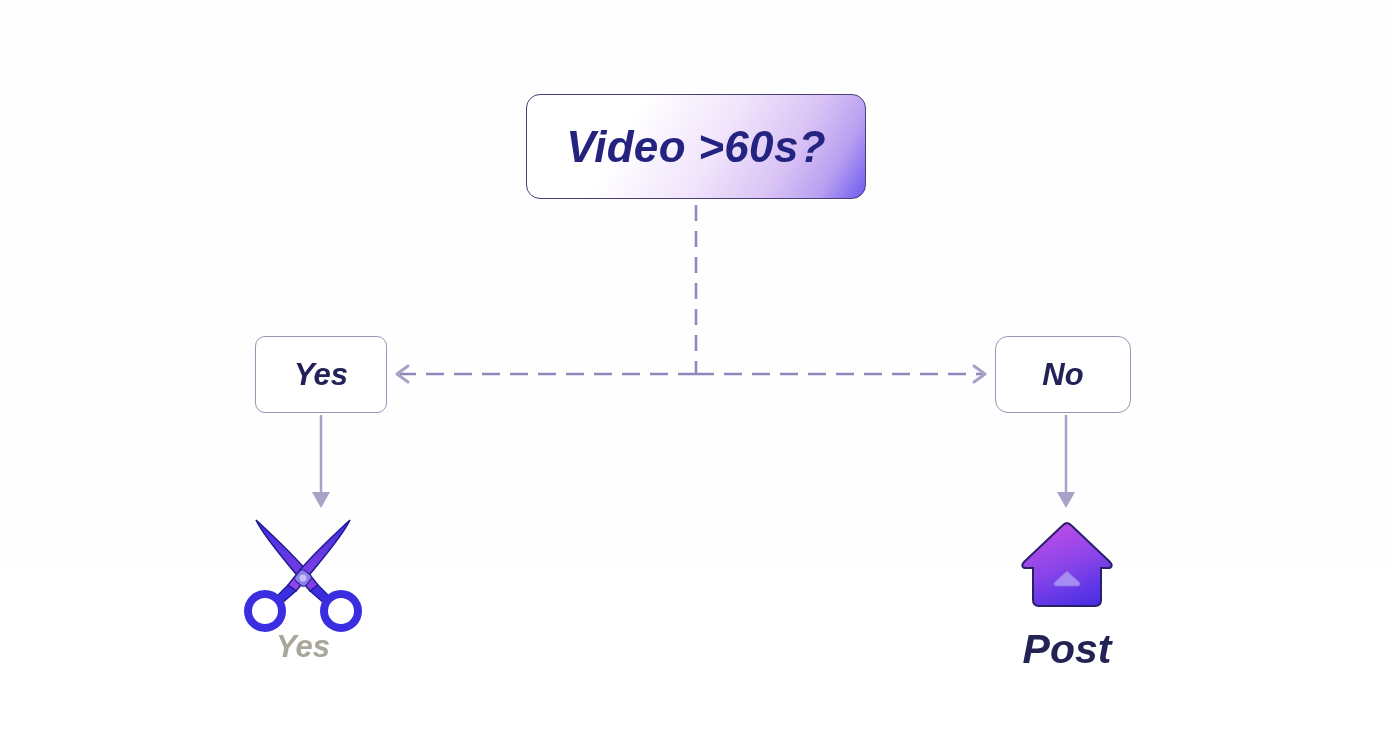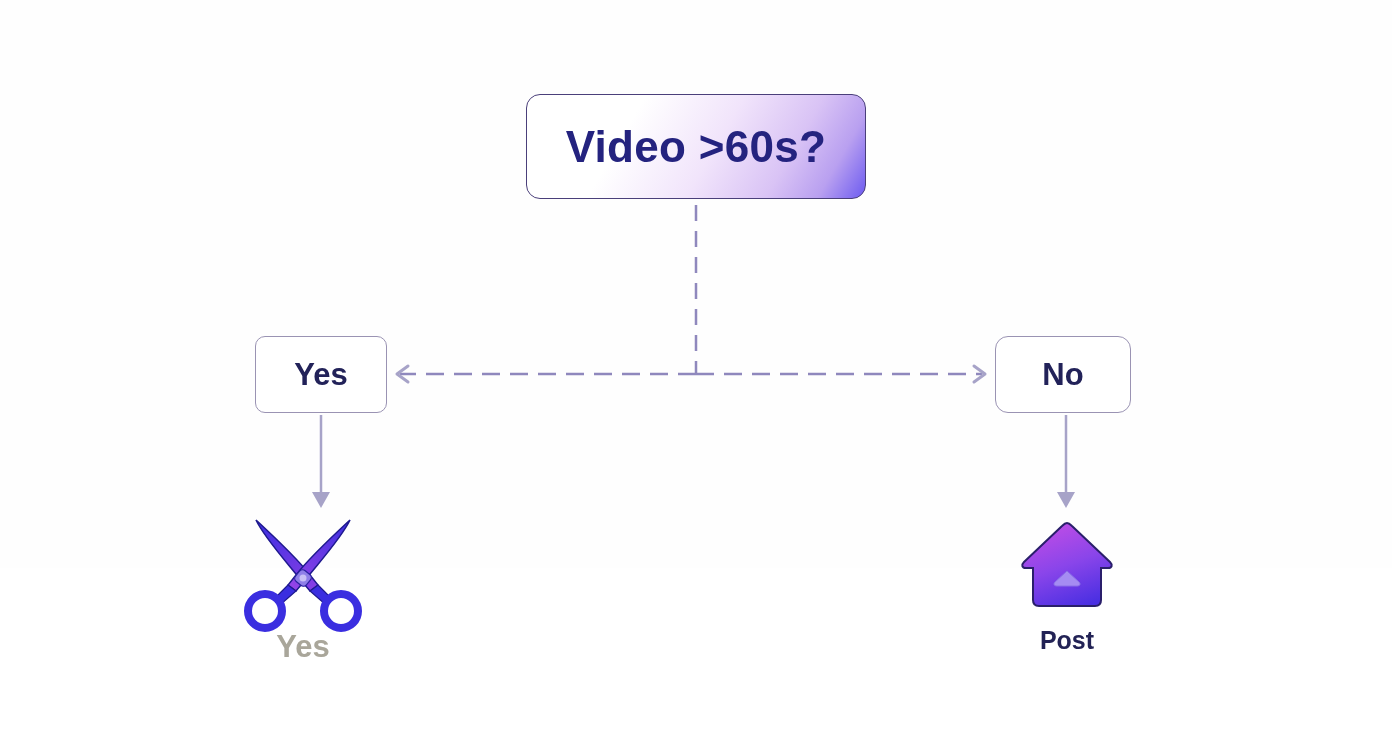--- a/index.html
+++ b/index.html
@@ -13,20 +13,21 @@
       position: relative;
       overflow: hidden;
       font-family: "Liberation Sans", "DejaVu Sans", sans-serif;
     }
     .canvas {
       position: absolute;
       left: 0; top: 0;
       width: 1392px;
       height: 568px;
       background: #fefefe;
+      font-style: italic;
     }
     .edges {
       position: absolute;
       left: 0; top: 0;
       width: 1392px;
       height: 752px;
     }
     .decision {
       position: absolute;
       left: 526px;
@@ -91,21 +92,21 @@
       top: 520px;
       width: 110px;
     }
     .outcome-label-cut {
       font-size: 31px;
       font-weight: bold;
       color: #a9a69a;
       margin-top: -8px;
     }
     .outcome-label-post {
-      font-size: 25px;
+      font-size: 41px;
       font-weight: bold;
       color: #222255;
       margin-top: 18px;
     }
   </style>
 </head>
 <body>
 
 <div class="canvas">
 

